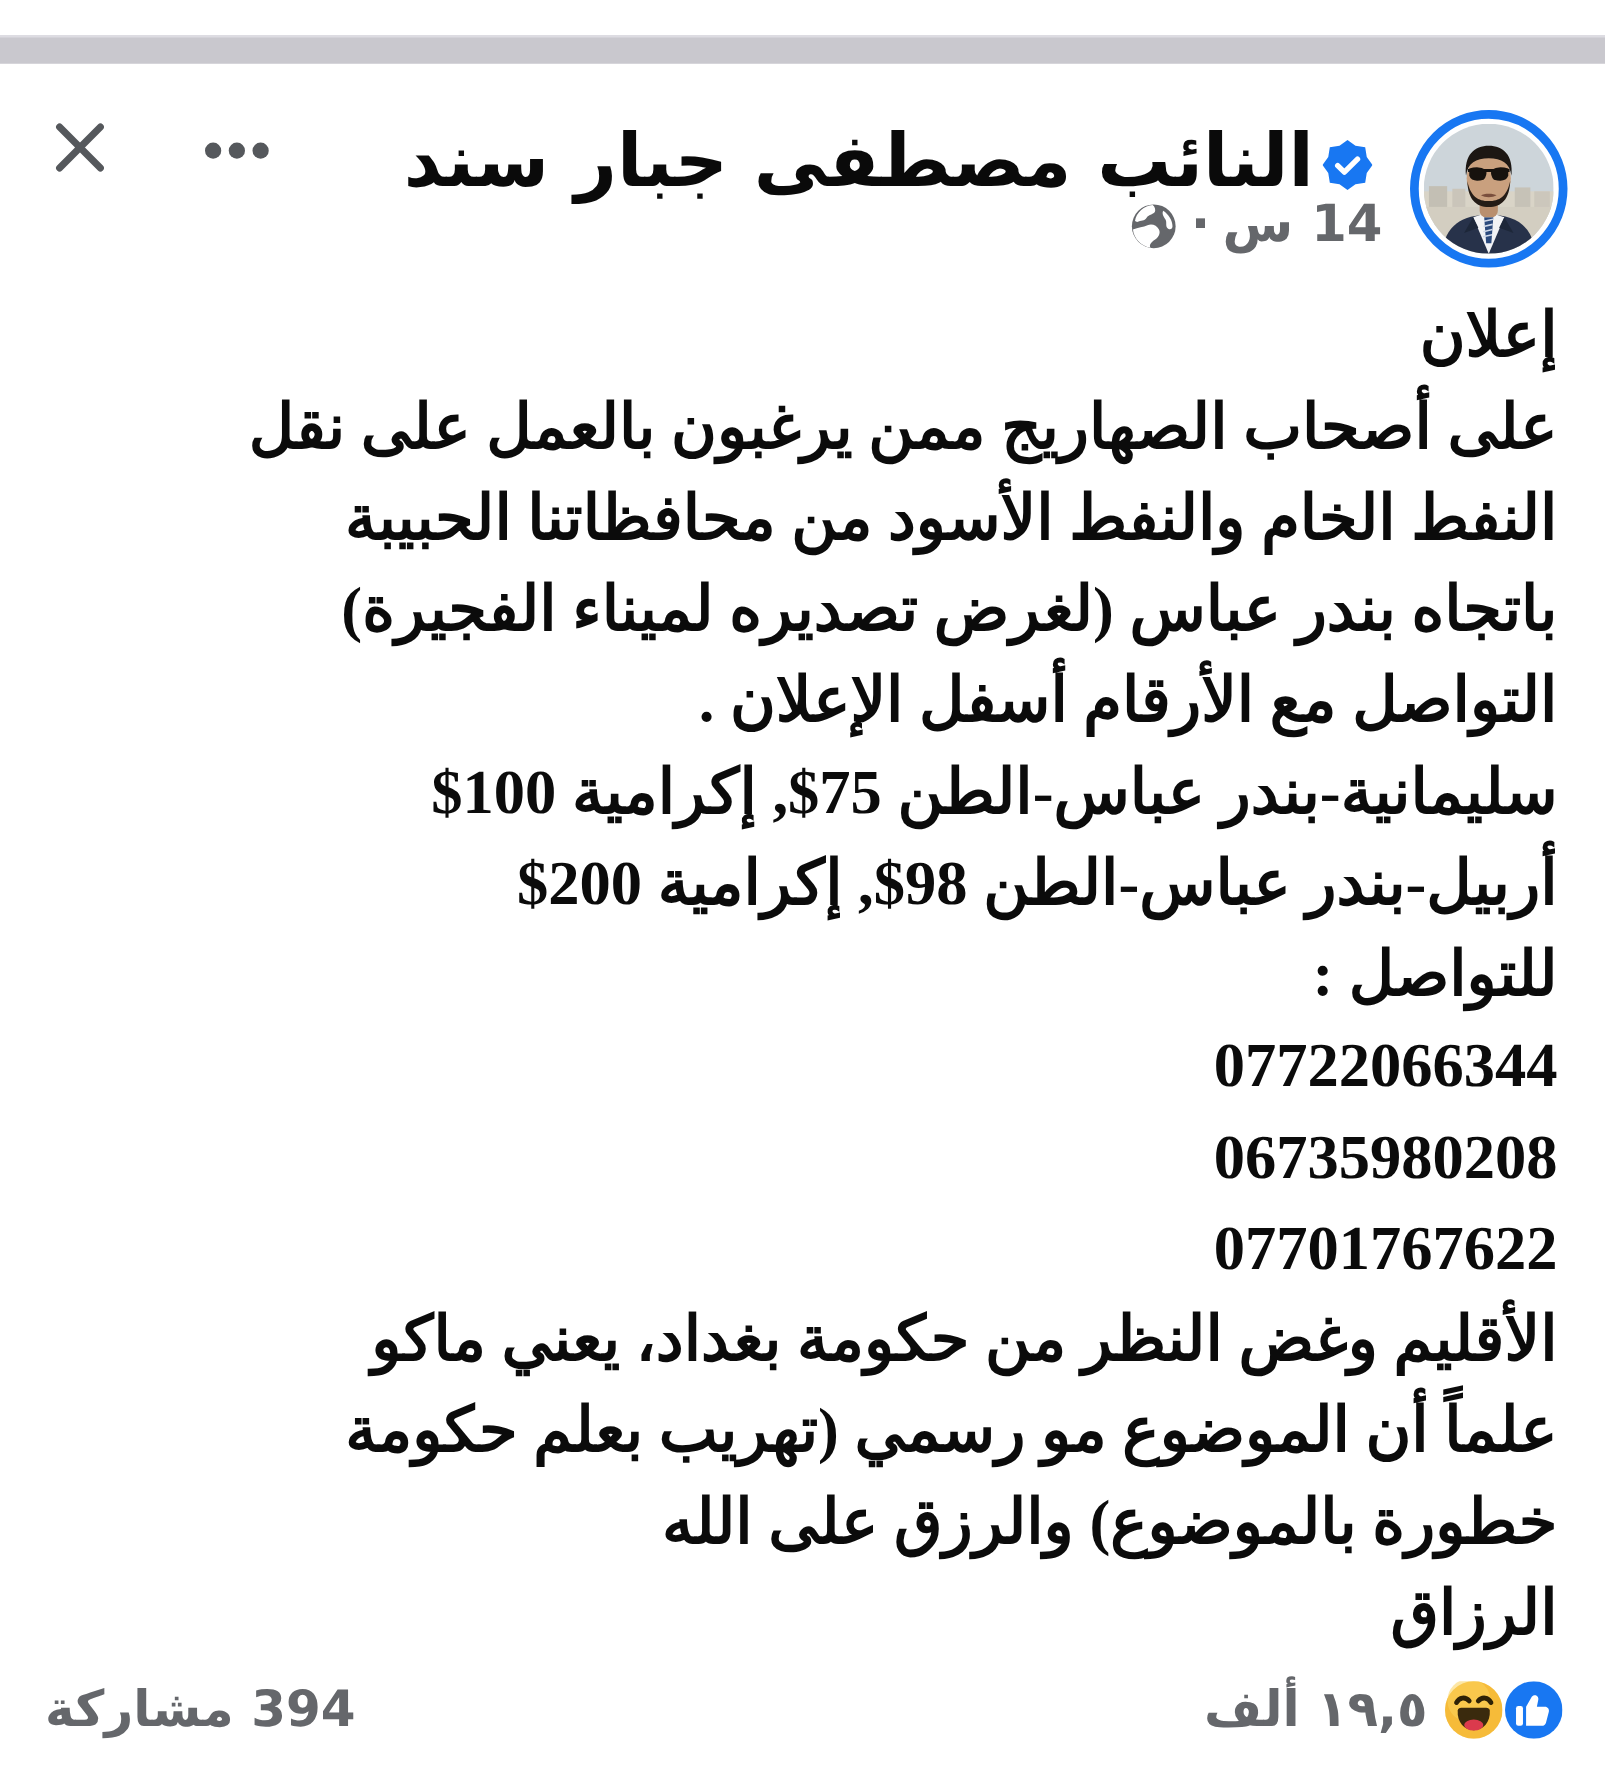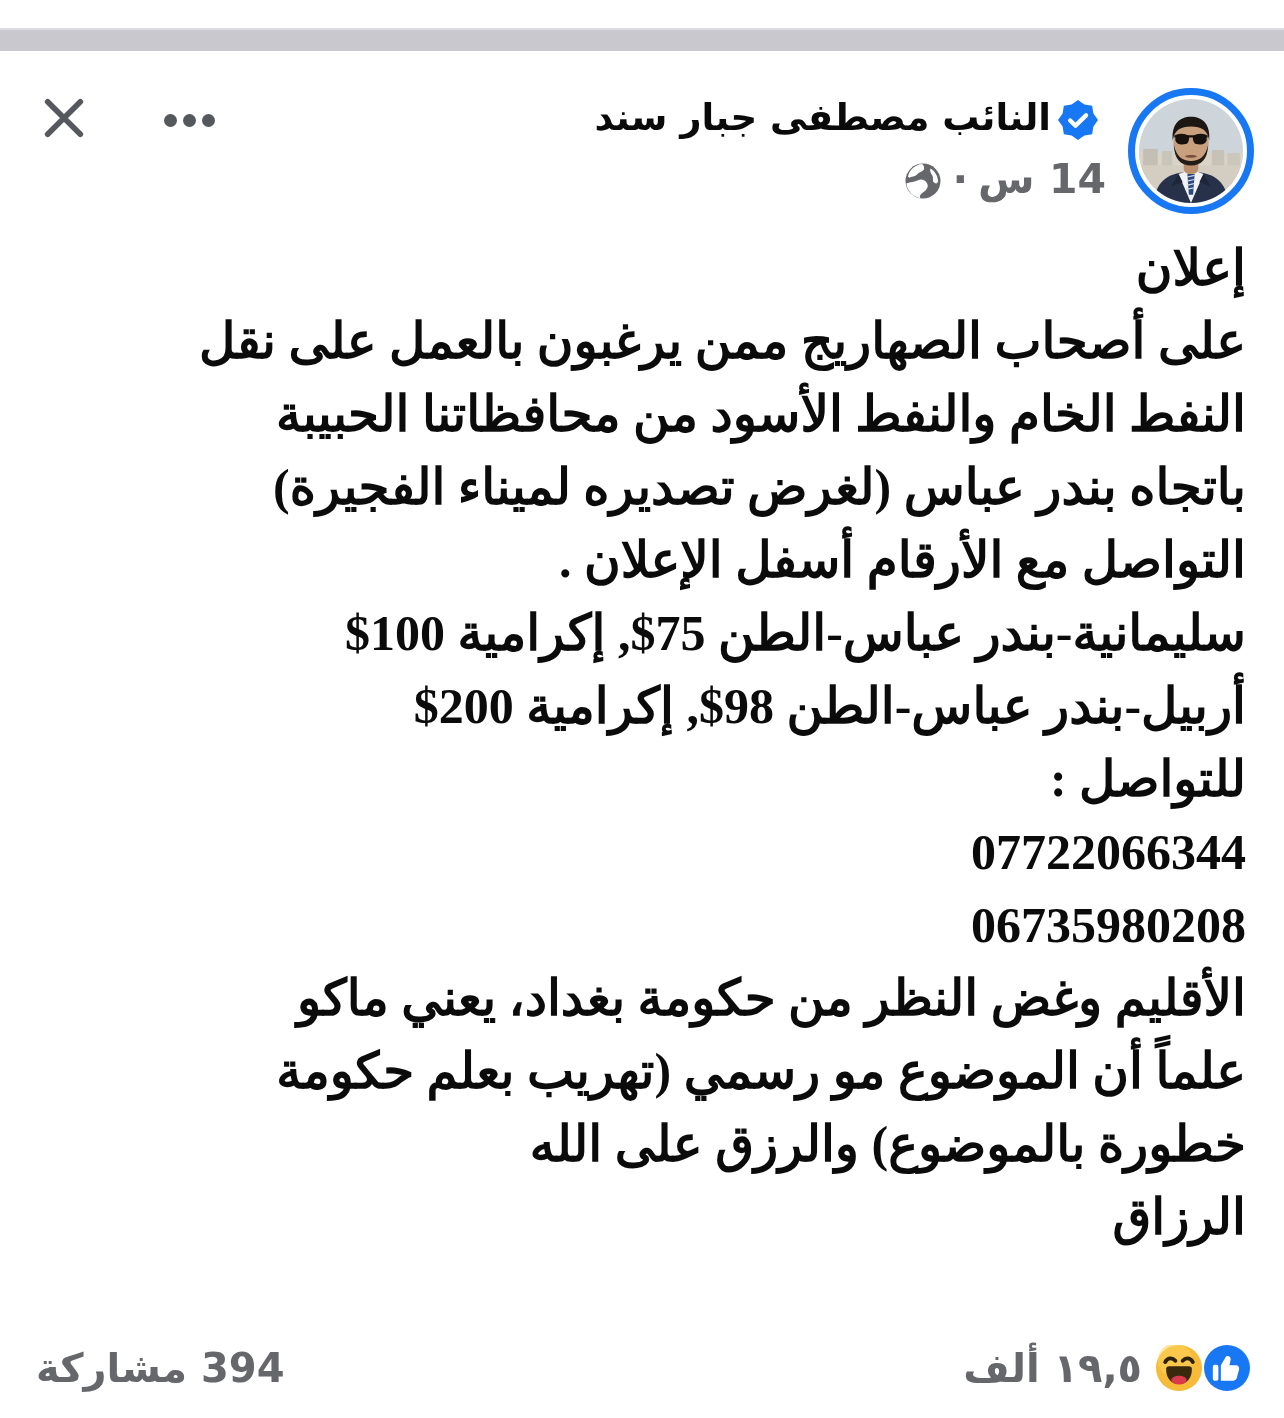--- a/index.html
+++ b/index.html
@@ -17,21 +17,21 @@
   #more-btn span { width:13px; height:13px; border-radius:50%; background:#55585c; }
 
   #avatar { position:absolute; top:88px; right:30px; width:126px; height:126px;
             border-radius:50%; border:7px solid #1877F2; background:#ffffff;
             display:flex; align-items:center; justify-content:center; cursor:pointer; }
   #avatar .photo { width:104px; height:104px; border-radius:50%; overflow:hidden; }
 
   #name-row { position:absolute; top:94px; right:186px; direction:rtl;
               display:flex; align-items:center; gap:7px; }
   #name-row .badge { width:40px; height:40px; flex:0 0 auto; margin-top:6px; }
-  #page-name { font-size:37px; font-weight:700; color:#0a0a0a; white-space:nowrap; }
+  #page-name { font-size:59px; font-weight:700; color:#0a0a0a; white-space:nowrap; }
 
   #time-row { position:absolute; top:155px; right:178px; direction:rtl;
               display:flex; align-items:center; gap:10px;
               color:#65676B; font-size:41px; font-weight:700; }
   #time-row .globe { width:40px; height:40px; margin-top:4px; }
 
   
   #post-text { position:absolute; top:232px; right:38px; left:20px;
                direction:rtl; text-align:right; color:#0b0b0b;
                font-size:50px; font-weight:700; line-height:73px; }
@@ -124,20 +124,21 @@
   <div class="line">إعلان</div>
   <div class="line">على أصحاب الصهاريج ممن يرغبون بالعمل على نقل</div>
   <div class="line">النفط الخام والنفط الأسود من محافظاتنا الحبيبة</div>
   <div class="line">باتجاه بندر عباس (لغرض تصديره لميناء الفجيرة)</div>
   <div class="line">التواصل مع الأرقام أسفل الإعلان .</div>
   <div class="line">سليمانية-بندر عباس-الطن 75$, إكرامية 100$</div>
   <div class="line">أربيل-بندر عباس-الطن 98$, إكرامية 200$</div>
   <div class="line">للتواصل :</div>
   <div class="line">07722066344</div>
   <div class="line">06735980208</div>
+  <div class="line">07701767622</div>
   <div class="line">الأقليم وغض النظر من حكومة بغداد، يعني ماكو</div>
   <div class="line">علماً أن الموضوع مو رسمي (تهريب بعلم حكومة</div>
   <div class="line">خطورة بالموضوع) والرزق على الله</div>
   <div class="line">الرزاق</div>
 </div>
 
 <div id="engagement">
   <div id="reactions-summary">
     <div id="reaction-icons">
 

